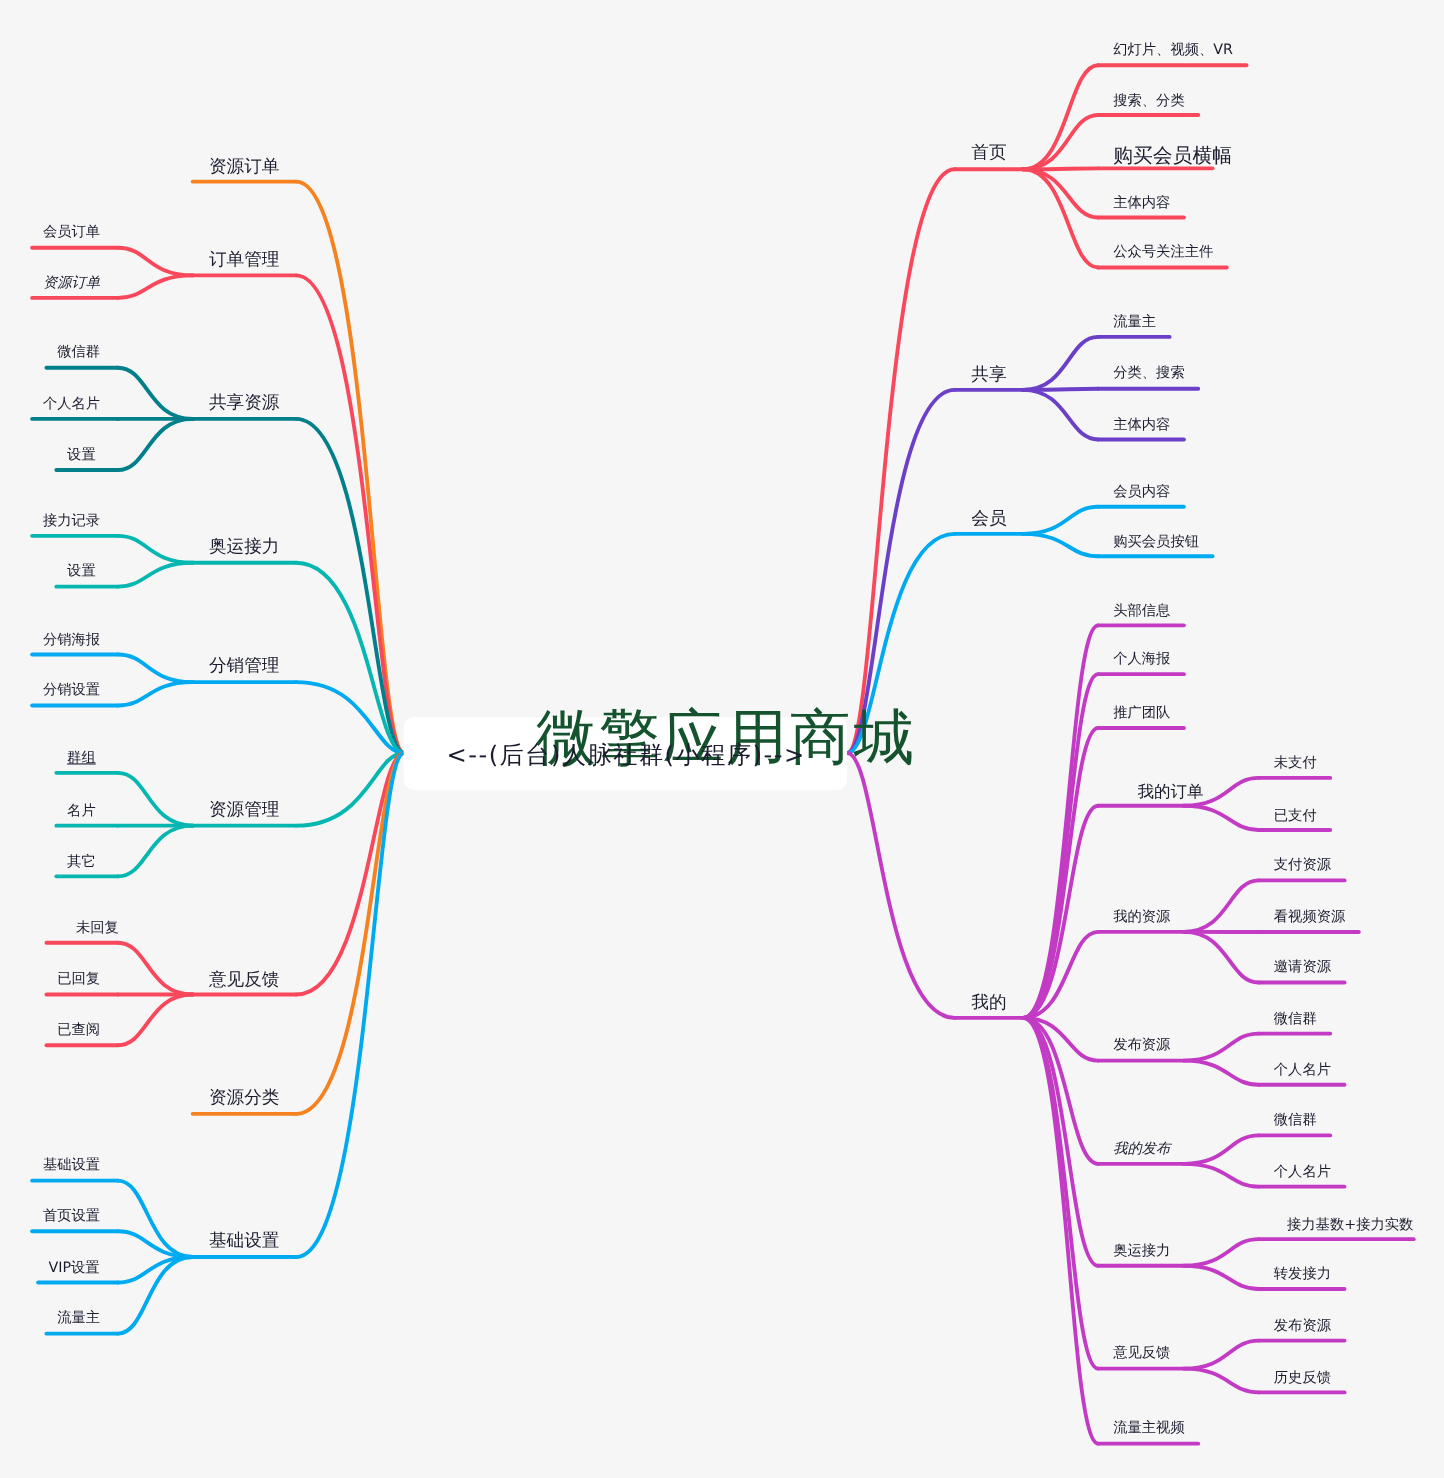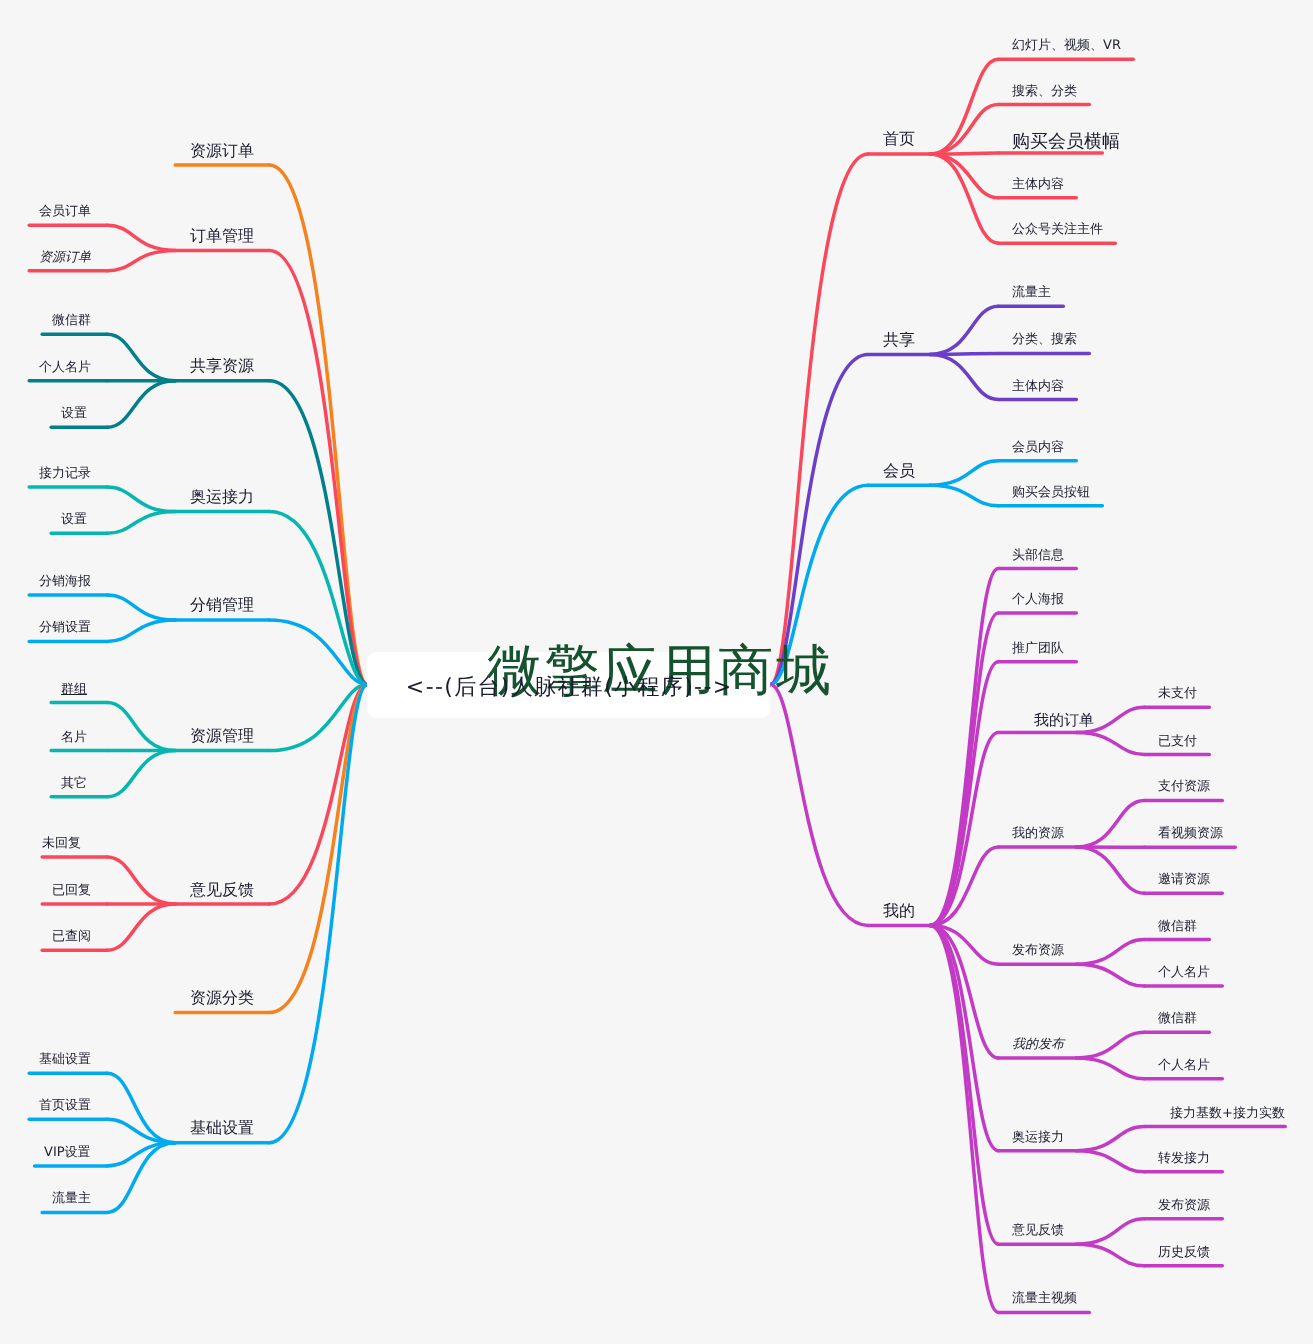--- a/index.html
+++ b/index.html
@@ -169,21 +169,21 @@
       <div class="label" style="left: 38.7px; font-size: 13px; top: 467.16px;">接力记录</div>
       <div class="label" style="left: 60.7px; font-size: 13px; top: 513.36px;">设置</div>
       <div class="label" style="left: 190.2px; font-size: 16px; top: 597.52px; font-family: Liberation Serif, serif;">分销管理</div>
       <div class="label" style="left: 38.7px; font-size: 13px; top: 575.06px;">分销海报</div>
       <div class="label" style="left: 38.7px; font-size: 13px; top: 621.46px;">分销设置</div>
       <div class="label" style="left: 190.2px; font-size: 16px; top: 728.02px;">资源管理</div>
       <div class="label" style="left: 60.7px; font-size: 13px; top: 682.66px; text-decoration: underline;">群组</div>
       <div class="label" style="left: 60.7px; font-size: 13px; top: 730.66px;">名片</div>
       <div class="label" style="left: 60.7px; font-size: 13px; top: 776.76px;">其它</div>
       <div class="label" style="left: 190.2px; font-size: 16px; top: 881.52px;">意见反馈</div>
-      <div class="label" style="left: 42px; font-size: 13px; top: 837.06px; text-align: right;">未回复</div>
+      <div class="label" style="left: 69px; font-size: 13px; top: 837.06px; text-align: right;">未回复</div>
       <div class="label" style="left: 51.7px; font-size: 13px; top: 884.16px;">已回复</div>
       <div class="label" style="left: 51.7px; font-size: 13px; top: 930.26px;">已查阅</div>
       <div class="label" style="left: 190.2px; font-size: 16px; top: 990.02px;">资源分类</div>
       <div class="label" style="left: 190.2px; font-size: 16px; top: 1120.12px;">基础设置</div>
       <div class="label" style="left: 38.7px; font-size: 13px; top: 1053.36px;">基础设置</div>
       <div class="label" style="left: 38.7px; font-size: 13px; top: 1099.36px;">首页设置</div>
       <div class="label" style="left: 44.1219px; font-size: 13px; top: 1145.96px;">VIP设置</div>
       <div class="label" style="left: 51.7px; font-size: 13px; top: 1192.46px;">流量主</div>
       <div class="label" style="left: 883px; font-size: 16px; top: 131.32px;">首页</div>
       <div class="label" style="left: 1012.3px; font-size: 13px; top: 39.36px;">幻灯片、视频、VR</div>

